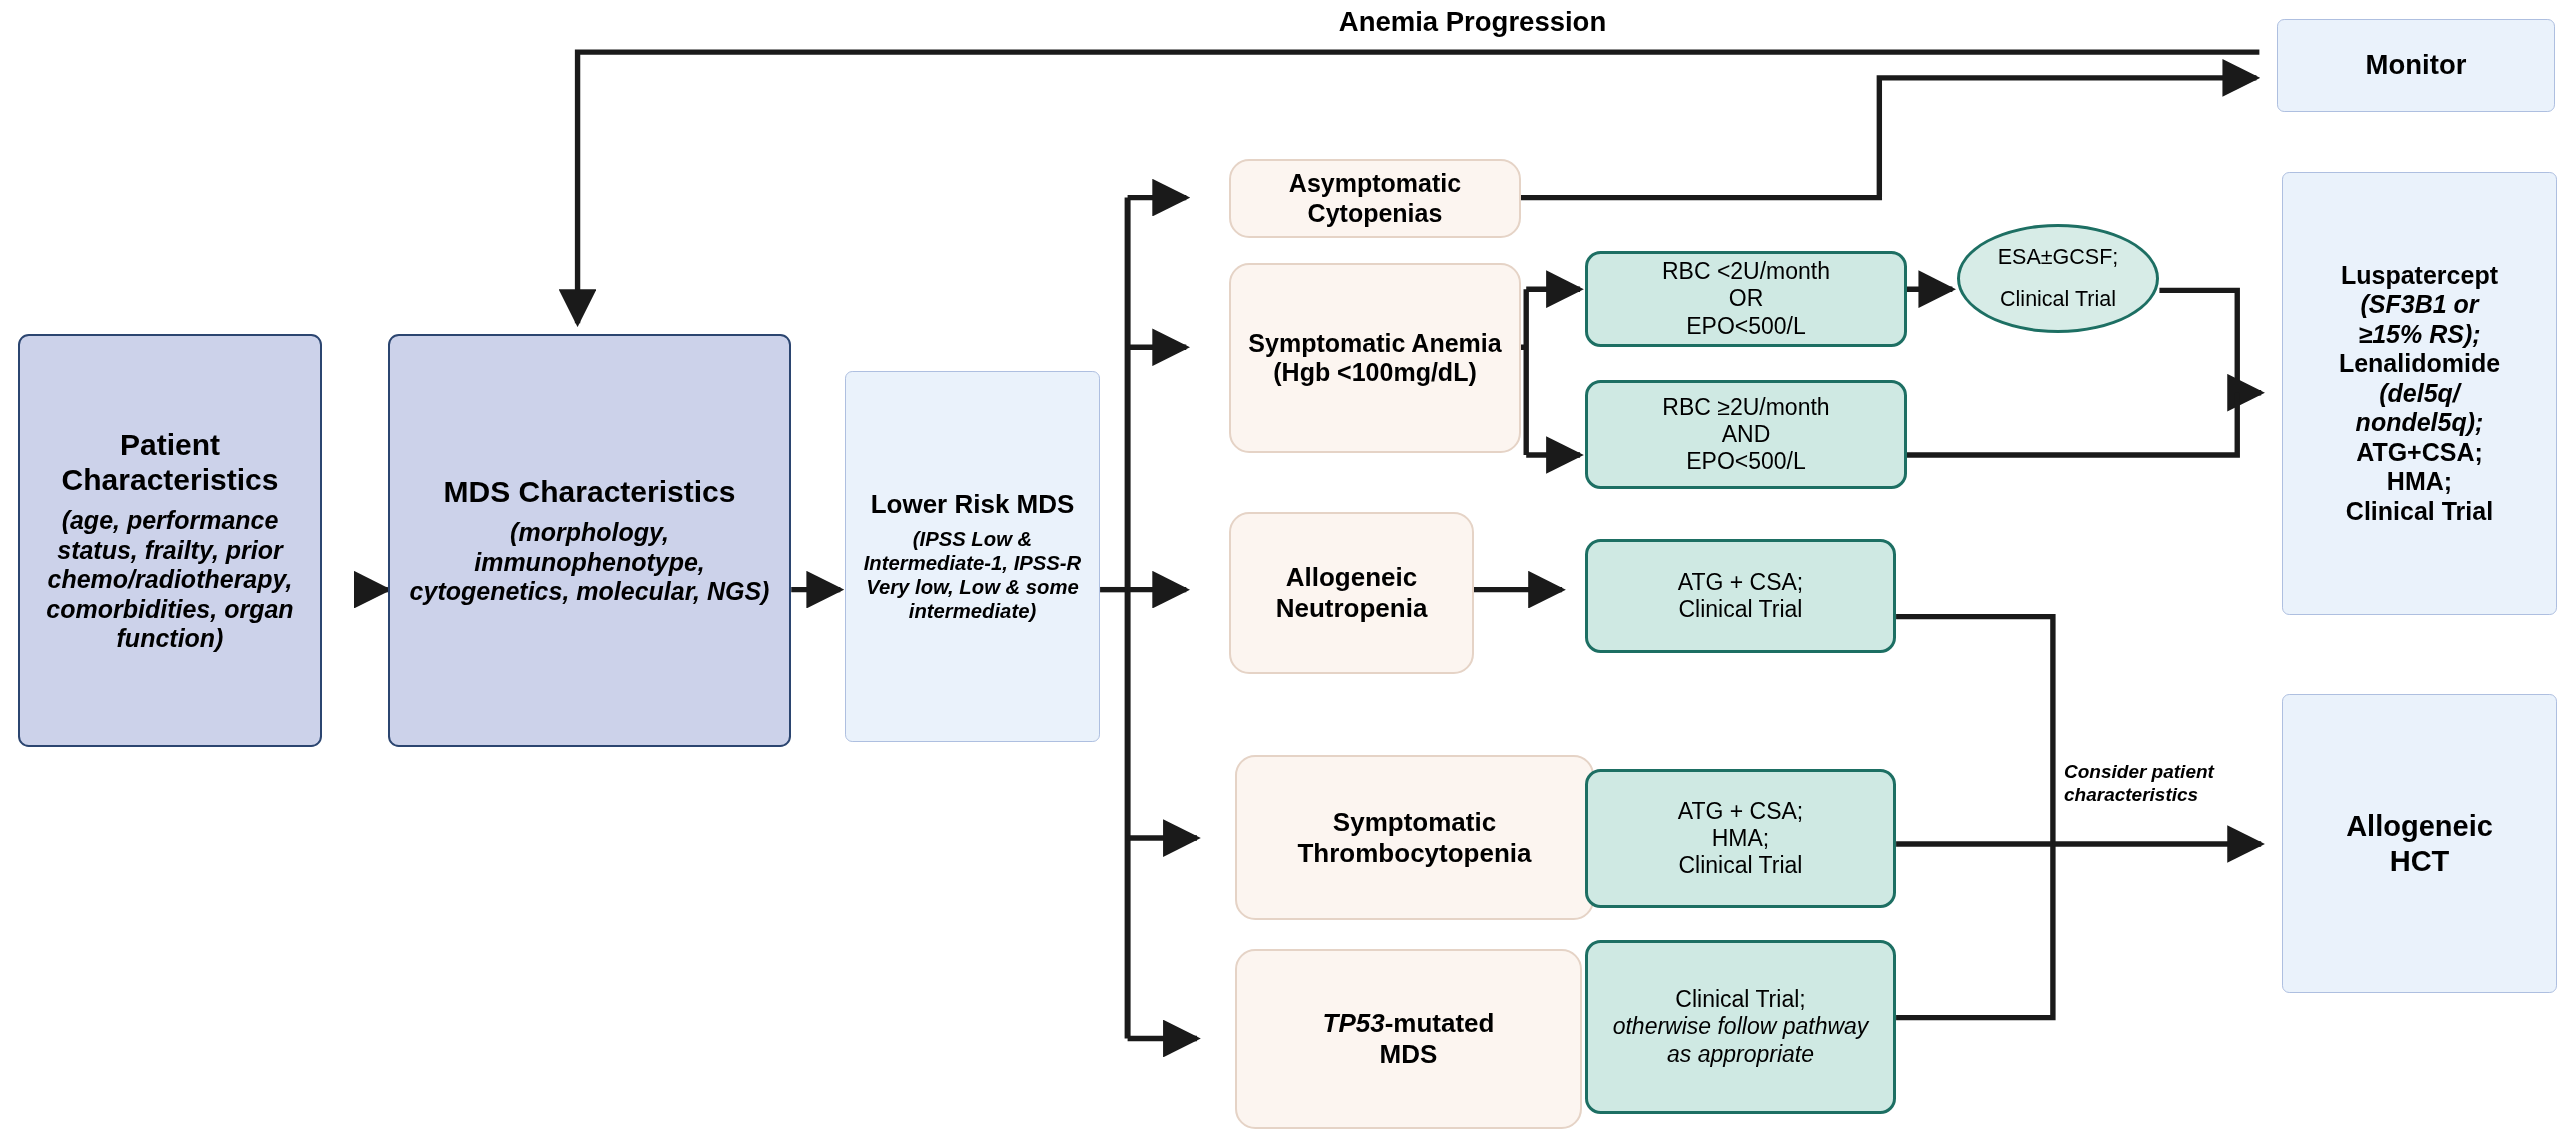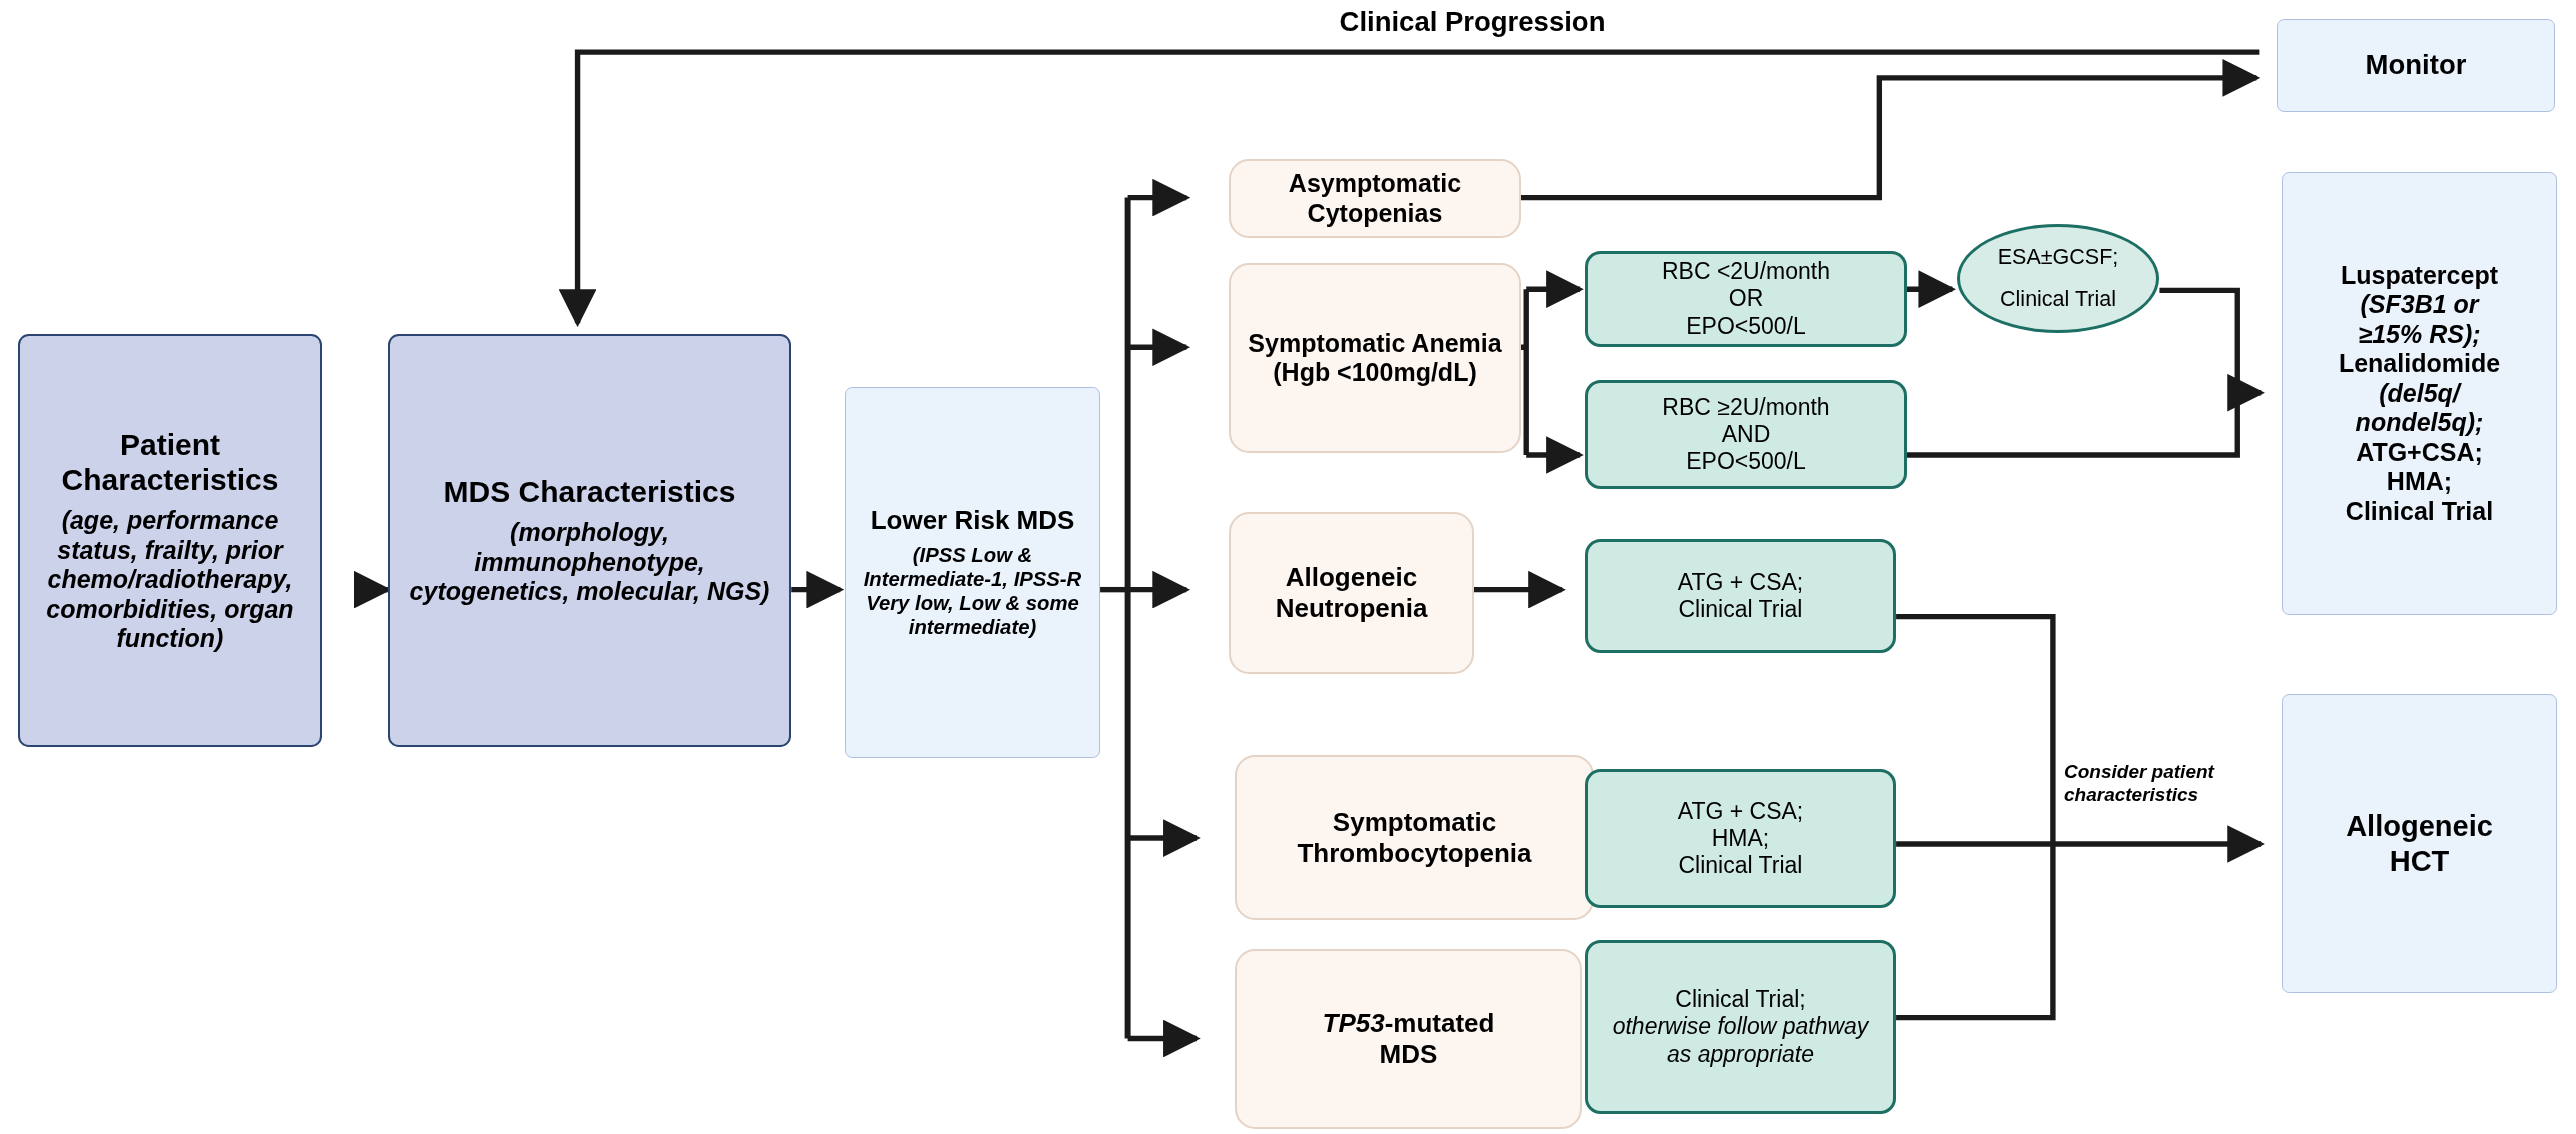--- a/index.html
+++ b/index.html
@@ -80,36 +80,36 @@
 
       <path d="M 3168 1030 L 3430 1030 L 3430 1410"></path>
       <path d="M 3168 1410 L 3430 1410"></path>
       <path d="M 3430 1410 L 3430 1700 L 3168 1700"></path>
       <path d="M 3430 1410 L 3778 1410" marker-end="url(#ah)"></path>
 
     </g>
   </svg>
 
   <div class="freetext" style="left:1209px;top:6px;width:527px;text-align:center;font-size:27.5px;font-weight:bold;">
-    <span>Clinical Progression</span>
+    <span>Anemia Progression</span>
   </div>
 
   <div class="node lav" style="left:18px;top:334px;width:304px;height:413px;padding:10.8px 15.6px;">
     <div class="ttl" style="font-size:30px;">Patient Characteristics</div>
     <div class="gap"></div>
     <div class="sub" style="font-size:25px;">(age, performance status, frailty, prior chemo/radiotherapy, comorbidities, organ function)</div>
   </div>
 
   <div class="node lav" style="left:388px;top:334px;width:403px;height:413px;padding:10.8px 14.4px;">
     <div class="ttl" style="font-size:30px;">MDS Characteristics</div>
     <div class="gap"></div>
     <div class="sub" style="font-size:25px;">(morphology, immunophenotype, cytogenetics, molecular, NGS)</div>
   </div>
 
-  <div class="node pblue" style="left:845px;top:371px;width:255px;height:371px;padding:8.4px 10.8px;margin-top:16px;">
+  <div class="node pblue" style="left:845px;top:371px;width:255px;height:371px;padding:8.4px 10.8px;">
     <div class="ttl" style="font-size:26px;">Lower Risk MDS</div>
     <div class="gap"></div>
     <div class="sub" style="font-size:20.3px;">(IPSS Low &amp; Intermediate-1, IPSS-R Very low, Low &amp; some intermediate)</div>
   </div>
 
   <div class="node pblue" style="left:2277px;top:19px;width:278px;height:93px;">
     <div class="ttl" style="font-size:27.5px;">Monitor</div>
   </div>
 
   <div class="node cream" style="left:1191px;top:159px;width:292px;height:79px;">

